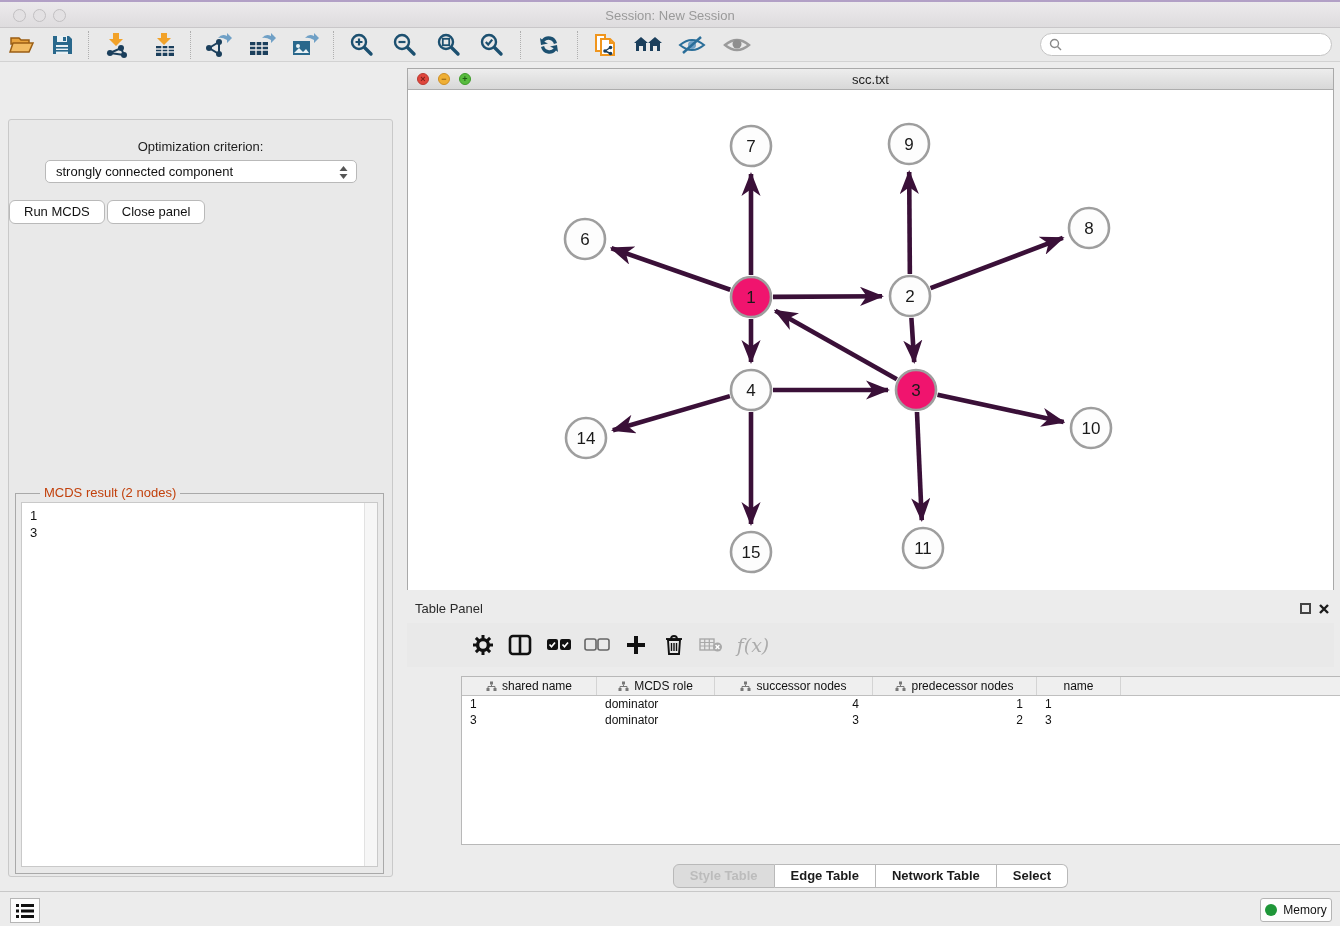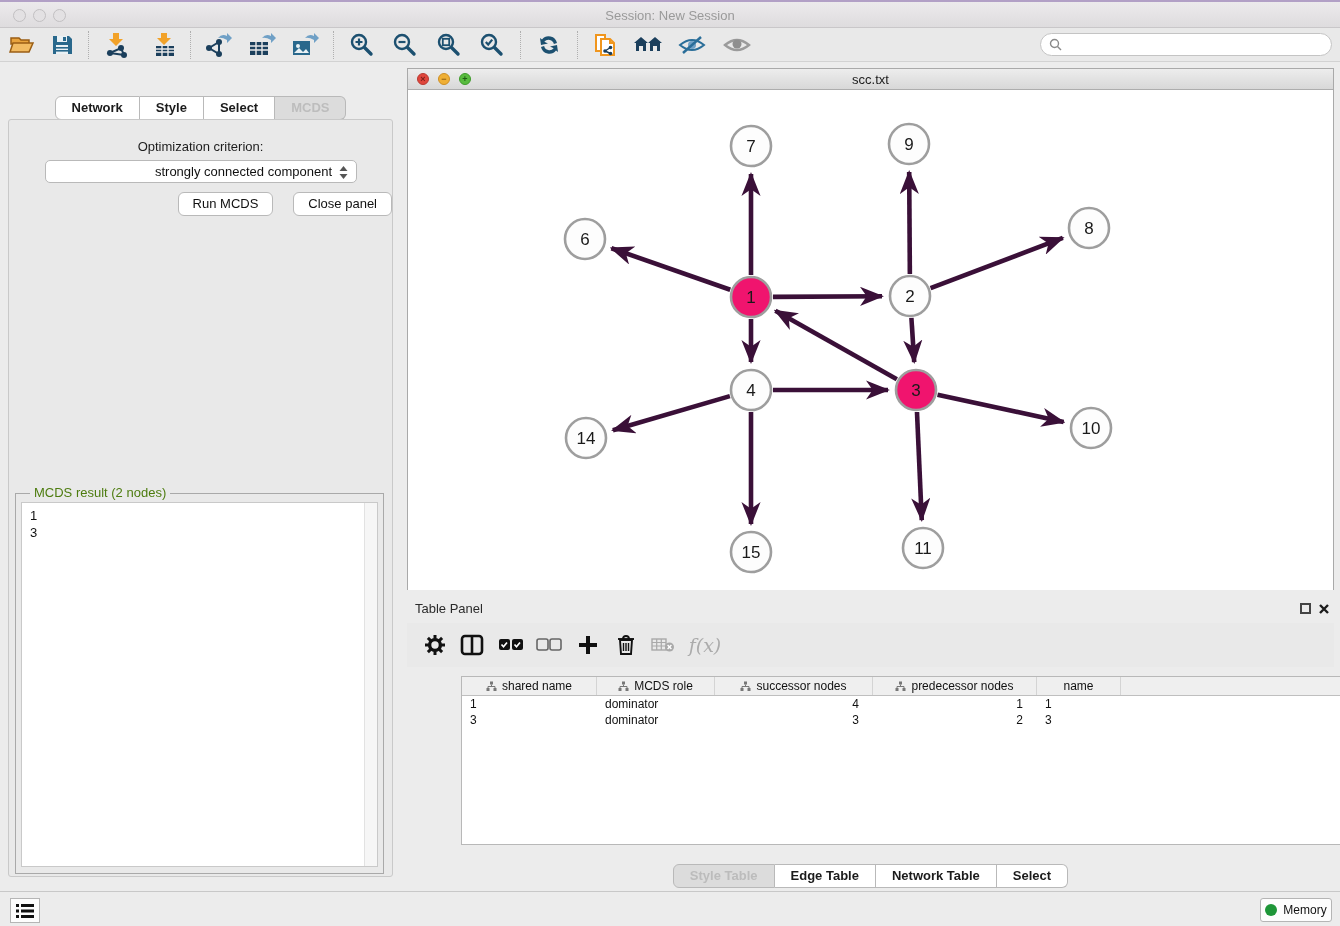--- a/index.html
+++ b/index.html
@@ -25,44 +25,44 @@
   .panel-title { position:absolute; left:10px; top:4px; font-size:13px; color:#2B2B2B; }
   .ph-float { position:absolute; width:11px; height:11px; border:2px solid #444; top:6px; }
   .ph-close { position:absolute; top:6px; width:12px; height:12px; }
   .cp-tabs { position:absolute; left:0; top:28px; width:100%; display:flex; justify-content:center; }
   .tab { font-size:13px; font-weight:600; color:#1B1B1B; background:#FFF; border:1px solid #B9B9B9; border-left:none; padding:3px 16px 4px; }
   .tab:first-child { border-left:1px solid #B9B9B9; border-radius:6px 0 0 6px; }
   .tab:last-child { border-radius:0 6px 6px 0; }
   .tab.active { background:#DCDCDC; color:#BDBDBD; }
   .cp-body { position:absolute; left:8px; top:51px; width:385px; height:758px; background:#E9E9E9; border:1px solid #C9C9C9; border-radius:3px; }
   .opt-label { position:absolute; left:0; right:0; top:19px; text-align:center; font-size:13px; color:#1D1D1D; }
-  .dropdown { position:absolute; left:36px; top:40px; width:312px; height:23px; background:#FFF; border:1px solid #B9B9B9; border-radius:5px; font-size:13px; color:#111; display:flex; align-items:center; padding:0 24px 0 10px;justify-content:flex-end; }
+  .dropdown { position:absolute; left:36px; top:40px; width:312px; height:23px; background:#FFF; border:1px solid #B9B9B9; border-radius:5px; font-size:13px; color:#111; display:flex; align-items:center; padding:0 24px 0 10px; }
   .dd-chevrons { position:absolute; right:7px; top:4px; }
-  .btn-row { position:absolute; left:0; right:0; top:72px; display:flex; justify-content:flex-end; gap:20px; }
+  .btn-row { position:absolute; left:0; right:0; top:80px; display:flex; justify-content:flex-start; gap:2px; }
   .btn { background:#FFF; border:1px solid #B9B9B9; border-radius:6px; font-size:13px; color:#111; padding:3px 14px 4px; font-family:"Liberation Sans",sans-serif; }
   .result-box { position:absolute; left:6px; right:8px; top:373px; bottom:2px; border:1px solid #A9A9A9; }
-  .result-legend { position:absolute; left:14px; top:-9px; background:#E9E9E9; padding:0 4px; font-size:13px; color:#4d7c0f;text-align:center; }
+  .result-legend { position:absolute; left:24px; top:-9px; background:#E9E9E9; padding:0 4px; font-size:13px; color:#c2410c;text-align:center; }
   .result-inner { position:absolute; left:5px; right:5px; top:8px; bottom:6px; background:#FFF; border:1px solid #C9C9C9; }
   .result-lines { padding:4px 8px; font-size:13px; color:#111; line-height:17px; }
   .result-scroll { position:absolute; right:0; top:0; bottom:0; width:13px; background:#F6F6F6; border-left:1px solid #E2E2E2; }
 
   
   .network-window { position:absolute; left:407px; top:68px; width:927px; height:522px; border:1px solid #A9A9A9; background:#FFF; }
   .nw-titlebar { position:absolute; left:0; top:0; right:0; height:21px; background:linear-gradient(#EDEDED,#D8D8D8); border-bottom:1px solid #ADADAD; }
   .nw-title { position:absolute; left:0; right:0; top:3px; text-align:center; font-size:13px; color:#1B1B1B; }
   .mac-dot { position:absolute; top:4px; width:12px; height:12px; border-radius:50%; display:flex; align-items:center; justify-content:center; font-size:9px; font-weight:bold; line-height:1; }
   .dot-close { left:9px;  background:#E0463C; border:1px solid #B93A32; color:#7E201B; }
   .dot-min   { left:30px; background:#EFAF35; border:1px solid #CE8F25; color:#8F5F12; }
   .dot-max   { left:51px; background:#58BB3E; border:1px solid #3F9B2C; color:#1F5E13; }
   .nw-canvas { position:absolute; left:0; top:21px; width:925px; height:500px; background:#FFF; }
 
   
   .table-panel { position:absolute; left:407px; top:597px; width:927px; height:293px; background:#ECECEC; }
   .tp-toolbar { position:absolute; left:0; top:26px; width:100%; height:44px; background:#E9E9E9; }
-  .tp-icon { position:absolute; top:8px; width:30px; height:28px; display:flex; align-items:center; justify-content:center; }
+  .tp-icon { position:absolute; top:8px; width:30px; height:28px; display:flex; align-items:center; justify-content:center;margin-left:48px; }
   .tp-table { position:absolute; left:10px; top:79px; width:914px; height:169px; background:#FFF; border:1px solid #B8B8B8;margin-left:44px; }
   .tbl-header { display:grid; grid-template-columns:135px 118px 158px 164px 84px auto; height:19px; background:#EFEFEF; border-bottom:1px solid #BFBFBF; }
   .tbl-header .hcell { position:relative; display:flex; align-items:center; justify-content:center; font-size:12px; color:#111; border-right:1px solid #D4D4D4; gap:5px; }
   .tbl-header .hcell:last-child { border-right:none; }
   .tbl-row { display:grid; grid-template-columns:135px 118px 158px 164px 84px auto; height:16px; font-size:12px; color:#111; background:#FFF; }
   .tbl-row .cell { padding:1px 8px 0; white-space:nowrap; }
   .al-right { text-align:right; padding-right:14px !important; }
   .tp-tabs { position:absolute; left:0; right:0; top:267px; display:flex; justify-content:center; }
   .btab { font-size:13px; font-weight:600; color:#1B1B1B; background:#FFF; border:1px solid #B9B9B9; border-left:none; padding:3px 16px 4px; }
   .btab:first-child { border-left:1px solid #B9B9B9; border-radius:6px 0 0 6px; }
@@ -217,26 +217,20 @@
   <div class="searchbox">
     <svg width="13" height="13" viewBox="0 0 13 13">
         <circle cx="5.5" cy="5.5" r="4" fill="none" stroke="#8A8A8A" stroke-width="1.4"></circle>
         <path d="M8.5 8.5 L12 12" stroke="#8A8A8A" stroke-width="1.4"></path>
       </svg>
     <input type="text" placeholder="" style="">
   </div>
 </div>
 
 <div class="control-panel">
-  <div class="cp-tabs">
-      <div class="tab">Network</div>
-      <div class="tab">Style</div>
-      <div class="tab">Select</div>
-      <div class="tab active">MCDS</div>
-    </div>
   <div class="cp-body">
     <div class="opt-label">Optimization criterion:</div>
     <div class="dropdown">
       <span>strongly connected component</span>
       <svg class="dd-chevrons" width="11" height="15" viewBox="0 0 11 15">
           <path d="M5.5 1 L9.5 6 H1.5 Z" fill="#555"></path>
           <path d="M5.5 14 L1.5 9 H9.5 Z" fill="#555"></path>
         </svg>
     </div>
     <div class="btn-row">

